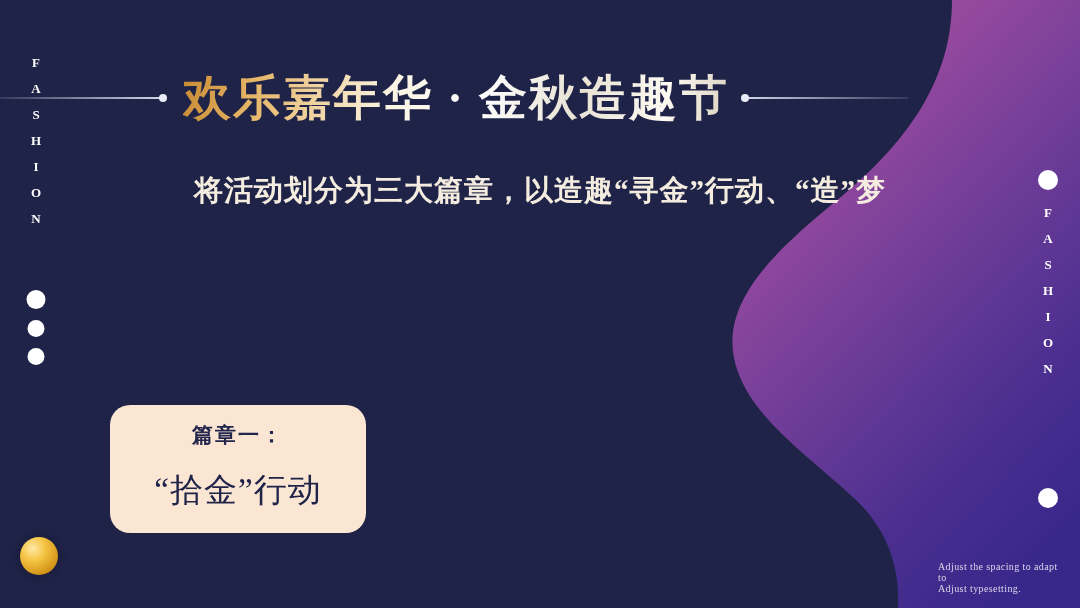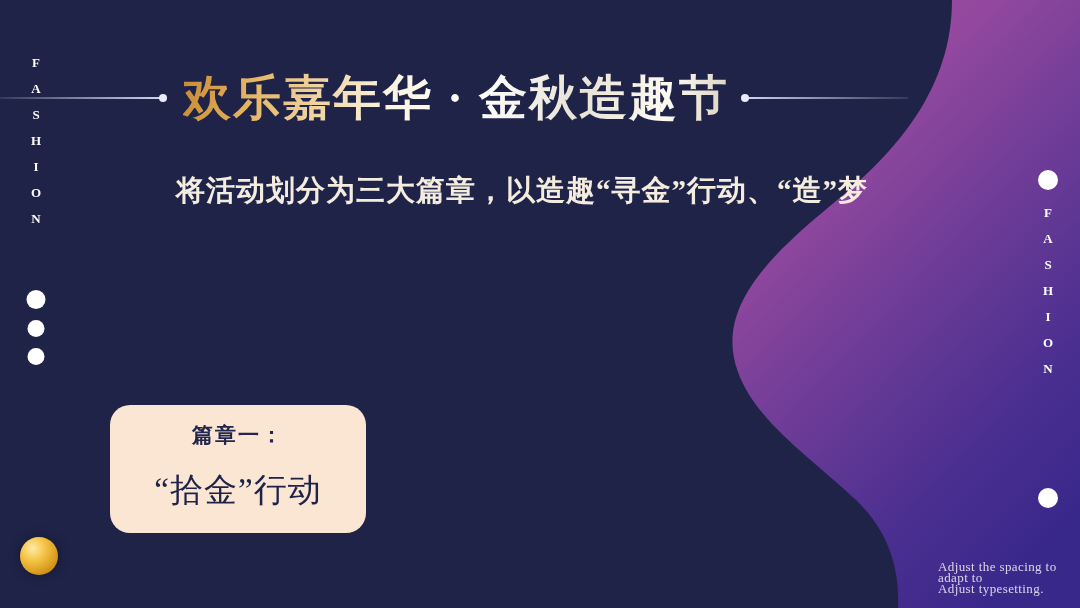--- a/index.html
+++ b/index.html
@@ -107,21 +107,21 @@
     background:linear-gradient(100deg,#c98a32 0%,#e6b86a 14%,#fbf4e2 38%,#ffffff 54%,#e8e2d4 72%,#fdfaf2 88%,#d9cfbd 100%);
     -webkit-background-clip:text;
     background-clip:text;
     color:transparent;
     -webkit-text-fill-color:transparent;
     text-shadow:none;
   }
   
   .body-copy{
     position:absolute;
-    top:168px;left:112px;
+    top:168px;left:130px;
     width:820px;
     text-align:center;
   }
   .body-copy .ln{
     font-family:"Liberation Serif","DejaVu Serif",serif;
     font-size:29px;
     font-weight:700;
     line-height:44px;
     letter-spacing:1px;
     color:#f3ecdf;
@@ -175,21 +175,21 @@
     line-height:1.12;
     white-space:nowrap;
   }
   
   .footnote{
     position:absolute;
     right:14px;bottom:14px;
     width:128px;
     text-align:left;
     font-family:"Liberation Serif","DejaVu Serif",serif;
-    font-size:13px;
+    font-size:10px;
     line-height:11px;
     letter-spacing:.4px;
     color:#e6e2f2;
     opacity:.92;
   }
 </style>
 </head>
 <body>
 
 <div id="slide">

